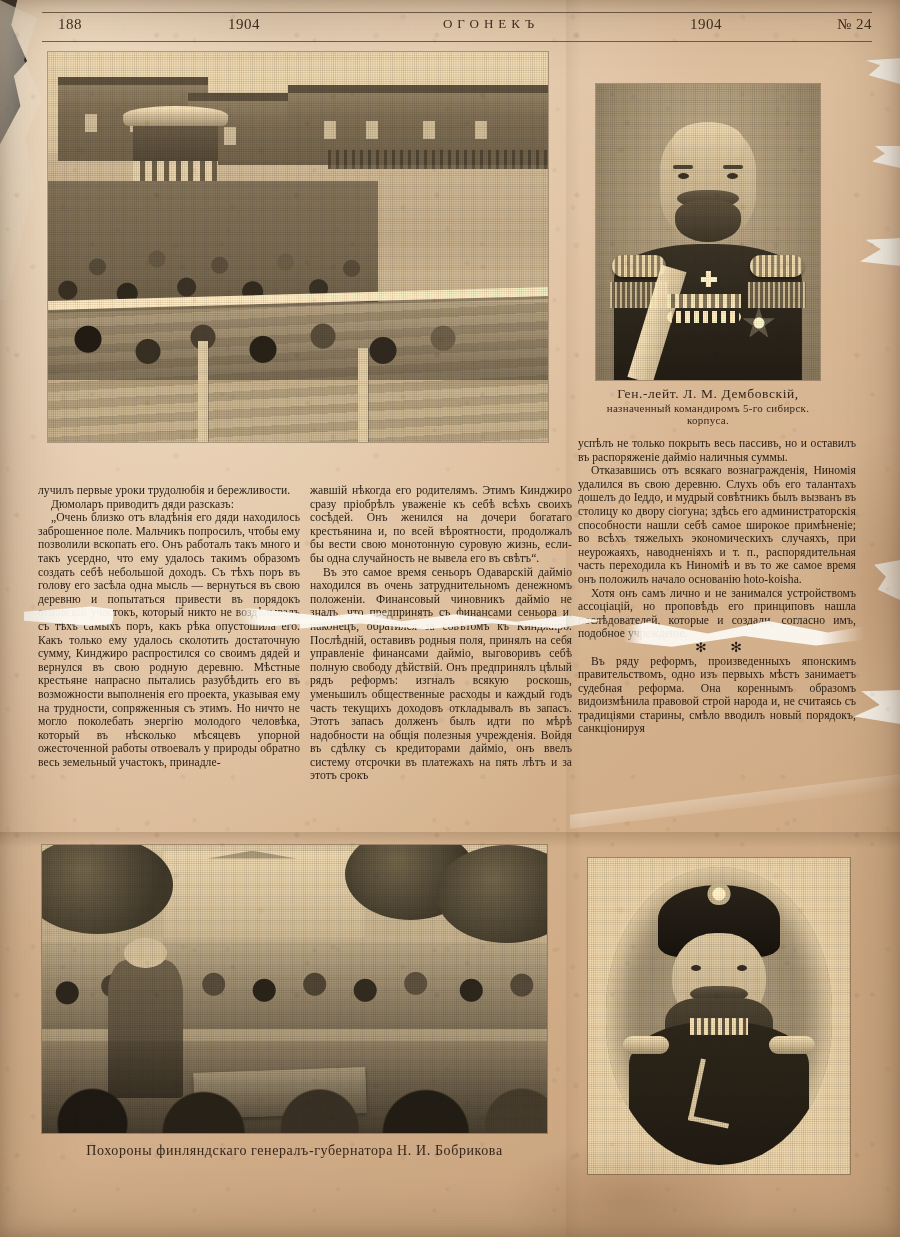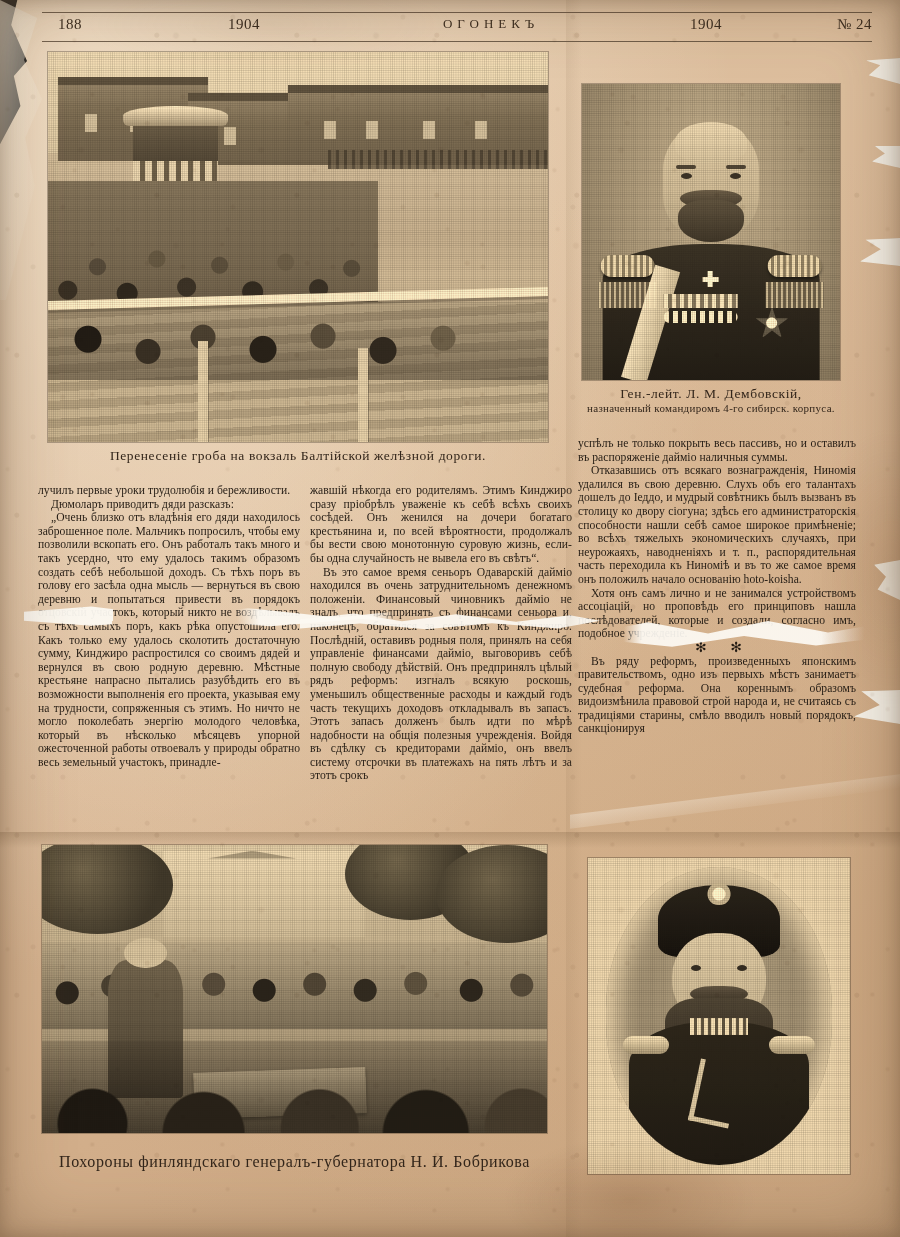--- a/index.html
+++ b/index.html
@@ -111,21 +111,21 @@
       radial-gradient(circle at 79% 59%, #6b5c46 0 12px, transparent 13px),
       linear-gradient(180deg,rgba(120,105,85,.0),rgba(70,58,45,.55));}
   
   .pr-ground{left:0;top:64%;width:100%;height:36%;
     background:repeating-linear-gradient(177deg,#b9a88e 0 9px,#a7957b 9px 18px);}
   .pr-rail{left:0;top:62%;width:100%;height:9px;background:#e6dcc6;
     box-shadow:0 3px 0 rgba(70,55,40,.35);transform:rotate(-1.6deg);}
   .pr-post{position:absolute;bottom:0;width:10px;background:#cdbfa4;box-shadow:1px 0 0 rgba(70,55,40,.35);}
 
   
-  #fig-dembovsky{left:582px;top:84px;width:258px;}
+  #fig-dembovsky{left:596px;top:84px;width:224px;}
   #plate-dembovsky{height:296px;
     background:radial-gradient(ellipse at 50% 34%, #b6a68d 0%, #9b8a71 55%, #7d6e58 100%);}
   .pt-head{position:absolute;left:50%;transform:translateX(-50%);}
   .d-face{top:13%;width:96px;height:118px;border-radius:48px 48px 44px 44px;
     background:linear-gradient(180deg,#cbbda3 0%,#bdae93 60%,#a89a80 100%);}
   .d-bald{position:absolute;left:12%;top:0;width:76%;height:34%;border-radius:50% 50% 40% 40%;
     background:linear-gradient(180deg,#d6c9b0,#c3b69b);}
   .d-brow{position:absolute;top:36%;width:20px;height:4px;background:#4e4233;border-radius:2px;}
   .d-eye{position:absolute;top:43%;width:11px;height:6px;border-radius:50%;background:#3b3126;}
   .d-mous{position:absolute;left:50%;transform:translateX(-50%);top:57%;width:62px;height:17px;
@@ -316,23 +316,20 @@
         <div class="pr-canopy"></div>
           <div class="pr-drape"></div>
       </div>
       <div class="pr pr-crowd"></div>
       <div class="pr pr-ground"></div>
       <div class="pr pr-crowd2"></div>
       <div class="pr pr-rail"></div>
       <div class="pr-post" style="left:30%;height:26%"></div>
       <div class="pr-post" style="left:62%;height:24%"></div>
     </div>
-    <div class="cap">
-      <div class="l1">Перенесеніе гроба на вокзаль Балтійской желѣзной дороги.</div>
-    </div>
   </div>
 
   <div class="fig" id="fig-dembovsky">
     <div class="plate" id="plate-dembovsky">
       <div class="pt-head d-face">
         <div class="d-bald"></div>
         <div class="d-brow" style="left:14%"></div>
           <div class="d-brow" style="right:14%"></div>
         <div class="d-eye" style="left:19%"></div>
           <div class="d-eye" style="right:19%"></div>
@@ -346,41 +343,41 @@
         <div class="d-fringe r"></div>
         <div class="d-sash"></div>
         <div class="d-cross"></div>
         <div class="d-ribbons"></div>
         <div class="d-medals"></div>
         <div class="d-star"></div>
       </div>
     </div>
     <div class="cap">
       <div class="l1">Ген.-лейт. Л. М. Дембовскій,</div>
-      <div class="l2">назначенный командиромъ 4-го сибирск. корпуса.</div>
+      <div class="l2">назначенный командиромъ 5-го сибирск. корпуса.</div>
     </div>
   </div>
 
   <div class="fig" id="fig-burial">
     <div class="plate" id="plate-burial">
       <div class="b-chapel">
           <div class="b-ped"></div>
         </div>
       <div class="b-tree b-t1"></div>
       <div class="b-tree b-t2"></div>
       <div class="b-tree b-t3"></div>
       <div class="b-row"></div>
       <div class="b-speaker">
           <div class="b-speaker-head"></div>
         </div>
       <div class="b-coffin"></div>
       <div class="b-fore"></div>
     </div>
     <div class="cap">
-      <div style="font-size:16px;letter-spacing:.6px;margin-top:20px">Похороны финляндскаго генералъ-губернатора Н. И. Бобрикова</div>
+      <div style="font-size:14px;letter-spacing:.6px;margin-top:10px">Похороны финляндскаго генералъ-губернатора Н. И. Бобрикова</div>
     </div>
   </div>
 
   <div class="fig" id="fig-spiridonov">
     <div class="plate" id="plate-spiridonov">
       <div class="s-oval">
         <div class="s-cap">
           <div class="s-cockade"></div>
         </div>
         <div class="s-face">

